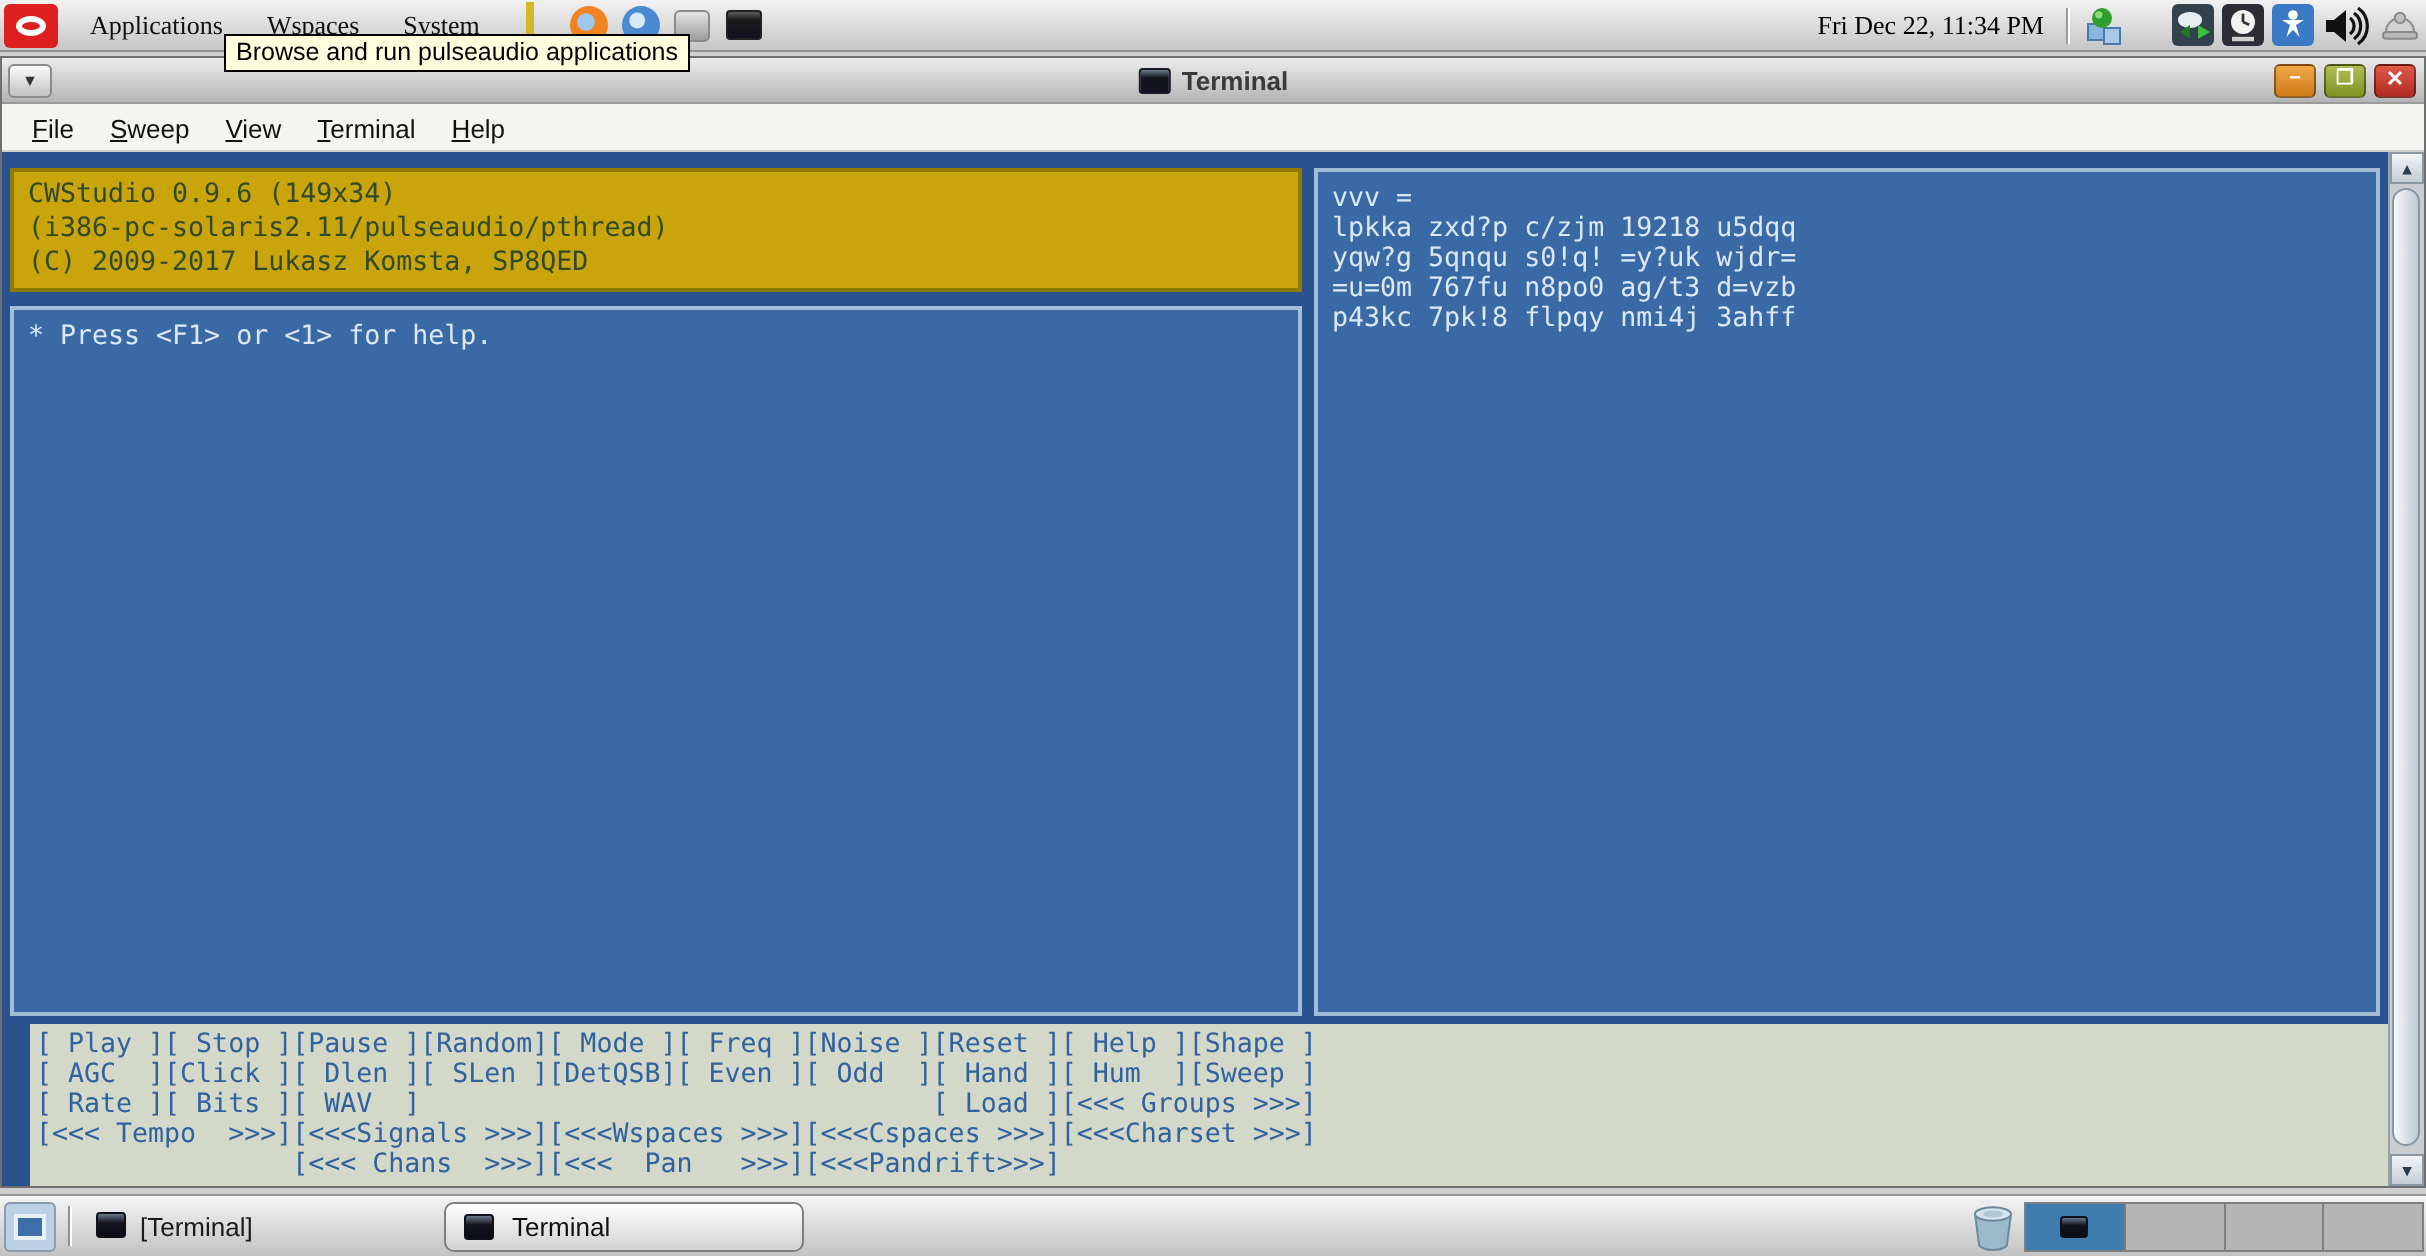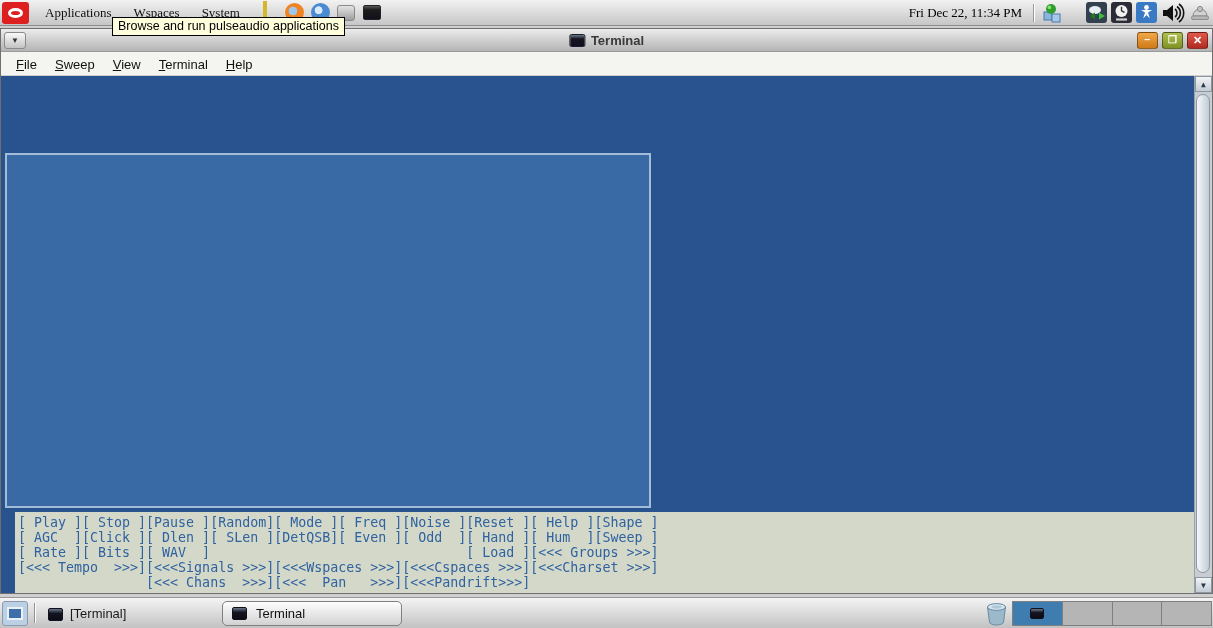--- a/index.html
+++ b/index.html
@@ -88,21 +88,21 @@
   .sthumb{position:absolute;left:1px;right:2px;top:18px;bottom:20px;border:1px solid #8a98a6;
     border-radius:8px;background:linear-gradient(90deg,#f6f9fb,#bfcbd5);}
 
   
   .taskbar{position:absolute;left:0;top:597px;width:1213px;height:31px;
     background:linear-gradient(#f4f4f4,#c2c2c2);border-top:1px solid #979797;display:flex;align-items:center;z-index:30;}
   .showdesk{width:26px;height:25px;margin-left:2px;border:1px solid #8a9ab0;border-radius:3px;
     background:#bcd0e4;display:flex;align-items:center;justify-content:center;}
   .showdesk i{display:block;width:16px;height:13px;background:#3f6fa8;border:2px solid #e8f0f8;}
   .tb-sep{width:2px;height:20px;border-left:1px solid #909090;border-right:1px solid #fff;margin:0 6px;}
-  .task-flat{display:flex;align-items:flex-end;gap:7px;padding:2px 6px;font-size:13px;color:#1a1a1a;}
+  .task-flat{display:flex;align-items:flex-start;gap:7px;padding:2px 6px;font-size:13px;color:#1a1a1a;}
   .mini-term{width:15px;height:13px;border:1px solid #10101c;border-radius:2px;
     background:linear-gradient(#68788a,#141420 40%,#0c0c18);flex:0 0 auto;}
   .task-active{position:absolute;left:222px;top:3px;width:180px;height:25px;border:1px solid #808080;
     border-radius:5px;background:linear-gradient(#fefefe,#d2d2d2);display:flex;align-items:center;gap:9px;
     padding-left:9px;font-size:13px;color:#111;}
   .trash{position:absolute;left:983px;top:2px;}
   .wswitch{position:absolute;left:1012px;top:3px;width:200px;height:25px;border:1px solid #7f7f7f;display:flex;}
   .wcell{flex:1;background:#b5b5b5;border-right:1px solid #7f7f7f;display:flex;align-items:center;justify-content:center;}
   .wcell:last-child{border-right:none;}
   .wcell.active{background:var(--workspace_active);}
@@ -203,24 +203,33 @@
 
   <div class="menubar">
     <span class="mitem">File</span>
     <span class="mitem">Sweep</span>
     <span class="mitem">View</span>
     <span class="mitem">Terminal</span>
     <span class="mitem">Help</span>
   </div>
 
   <div class="content mono">
+    <div class="hdrbox mono">CWStudio 0.9.6 (149x34)
+(i386-pc-solaris2.11/pulseaudio/pthread)
+(C) 2009-2017 Lukasz Komsta, SP8QED</div>
 
     <div class="lpanel mono">
-    </div>
-
+      <div>* Press &lt;F1&gt; or &lt;1&gt; for help.</div>
+    </div>
+
+    <div class="rpanel mono">vvv =
+lpkka zxd?p c/zjm 19218 u5dqq
+yqw?g 5qnqu s0!q! =y?uk wjdr=
+=u=0m 767fu n8po0 ag/t3 d=vzb
+p43kc 7pk!8 flpqy nmi4j 3ahff</div>
 
     <div class="cwmenu mono">[ Play ][ Stop ][Pause ][Random][ Mode ][ Freq ][Noise ][Reset ][ Help ][Shape ]
 [ AGC  ][Click ][ Dlen ][ SLen ][DetQSB][ Even ][ Odd  ][ Hand ][ Hum  ][Sweep ]
 [ Rate ][ Bits ][ WAV  ]                                [ Load ][&lt;&lt;&lt; Groups &gt;&gt;&gt;]
 [&lt;&lt;&lt; Tempo  &gt;&gt;&gt;][&lt;&lt;&lt;Signals &gt;&gt;&gt;][&lt;&lt;&lt;Wspaces &gt;&gt;&gt;][&lt;&lt;&lt;Cspaces &gt;&gt;&gt;][&lt;&lt;&lt;Charset &gt;&gt;&gt;]
                 [&lt;&lt;&lt; Chans  &gt;&gt;&gt;][&lt;&lt;&lt;  Pan   &gt;&gt;&gt;][&lt;&lt;&lt;Pandrift&gt;&gt;&gt;]</div>
 
     <div class="sbar">
       <div class="sbtn up">▲</div>
       <div class="sthumb"></div>

